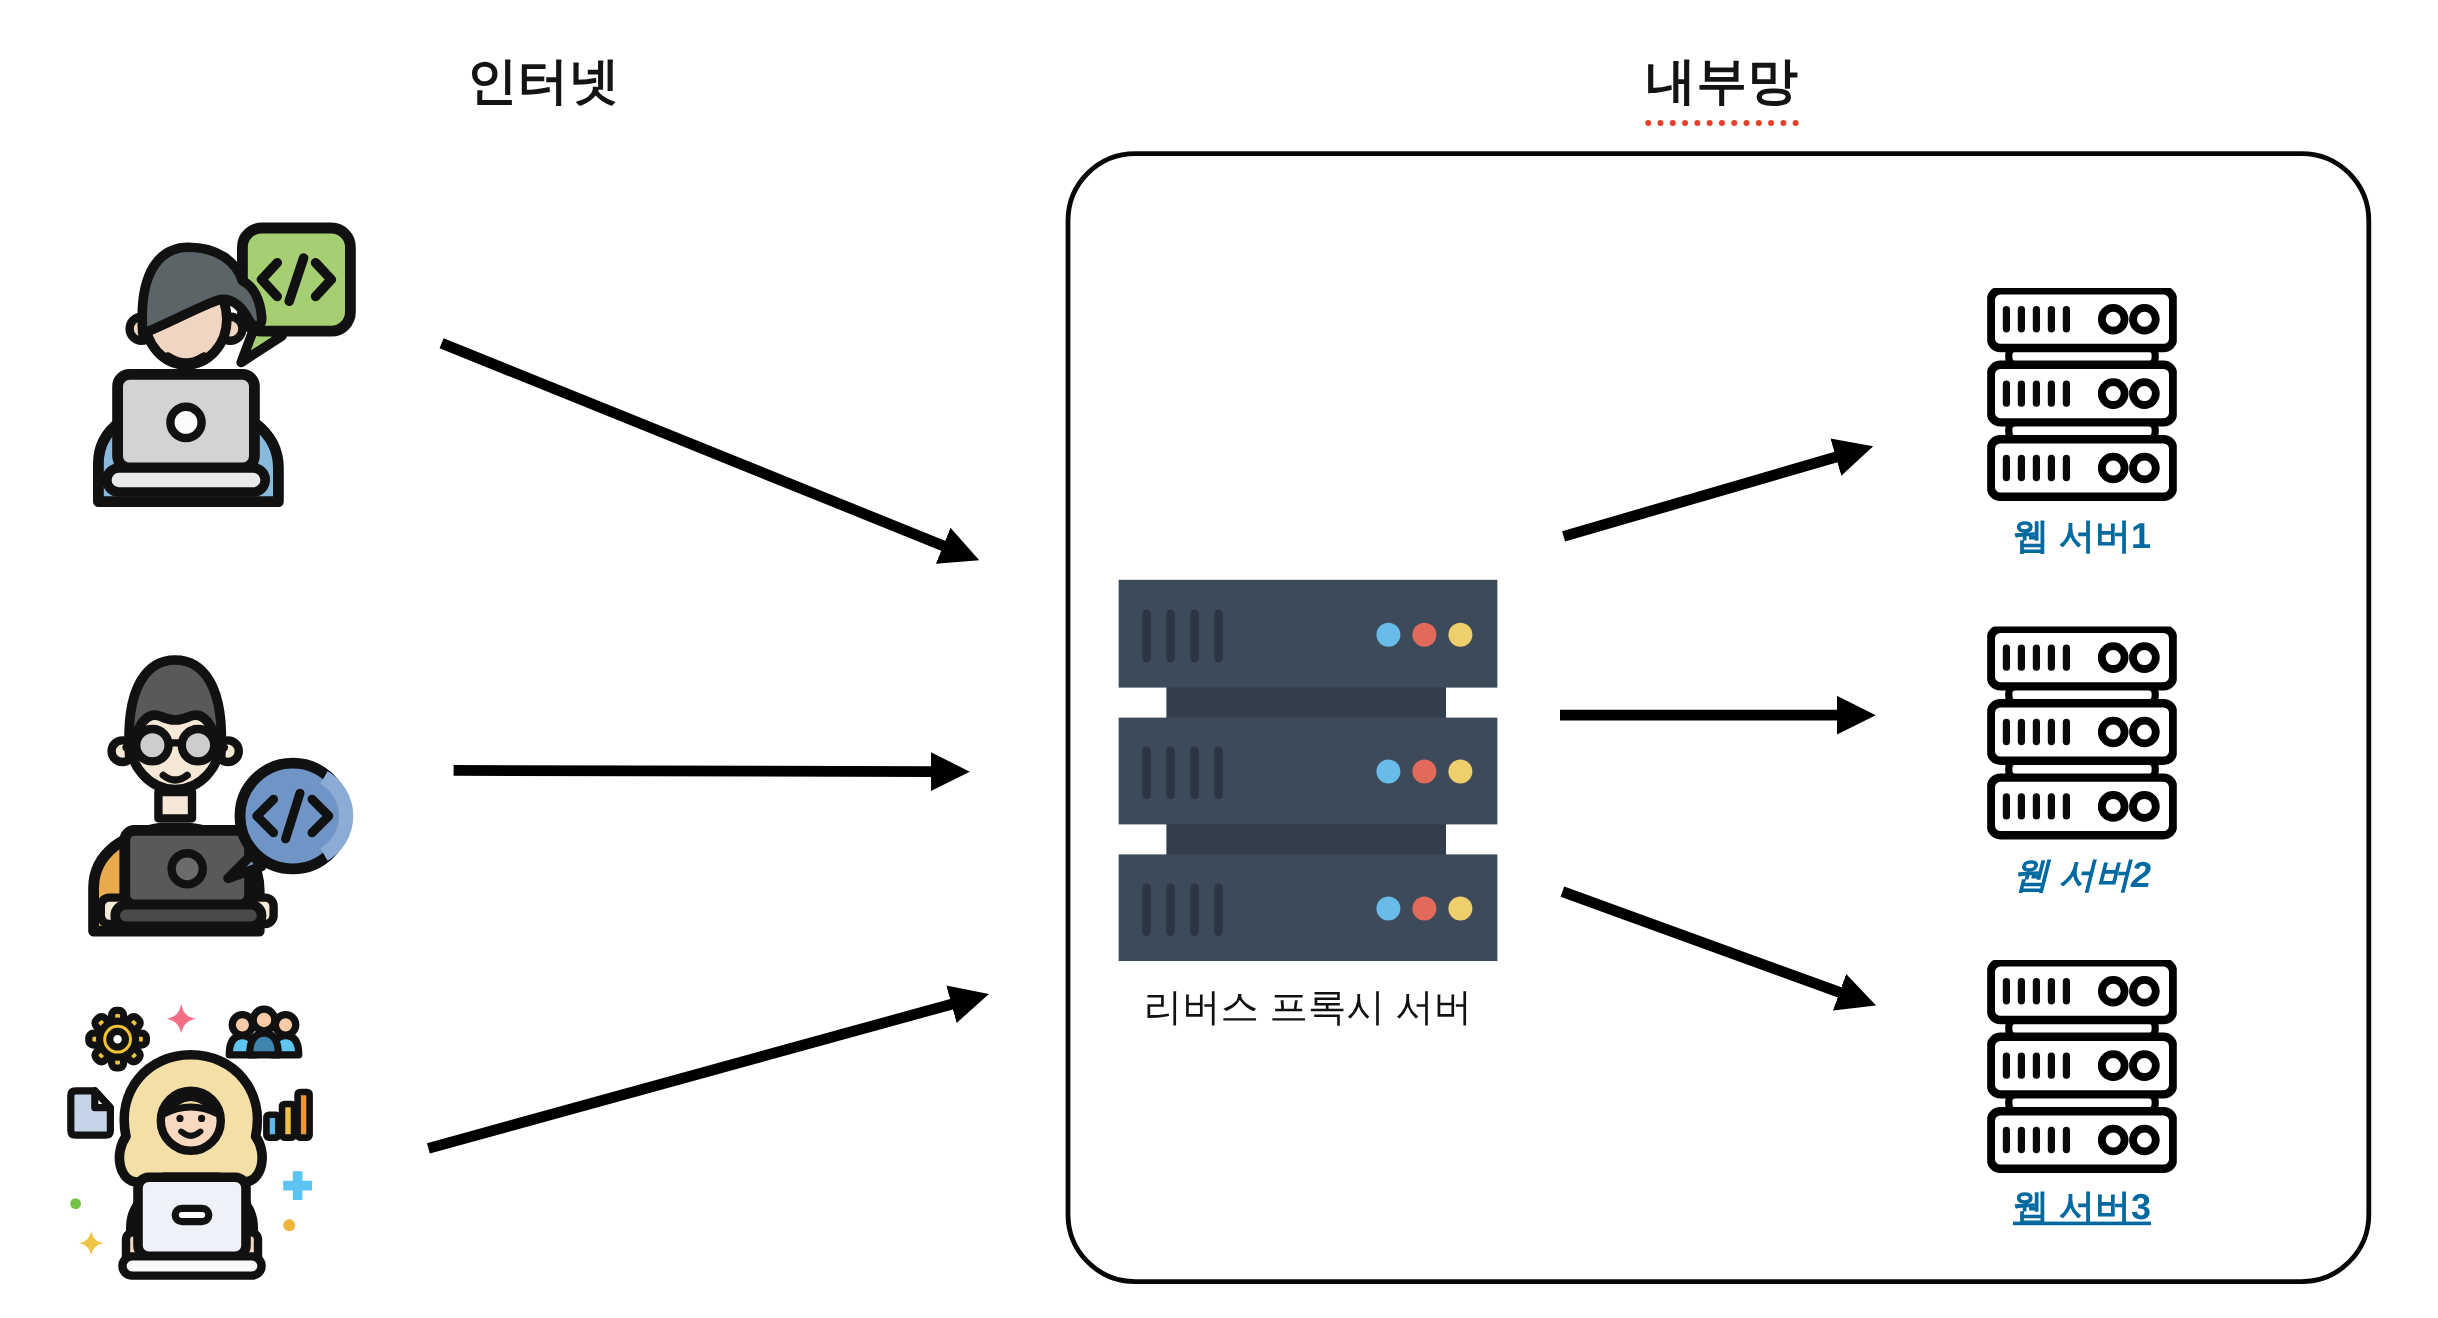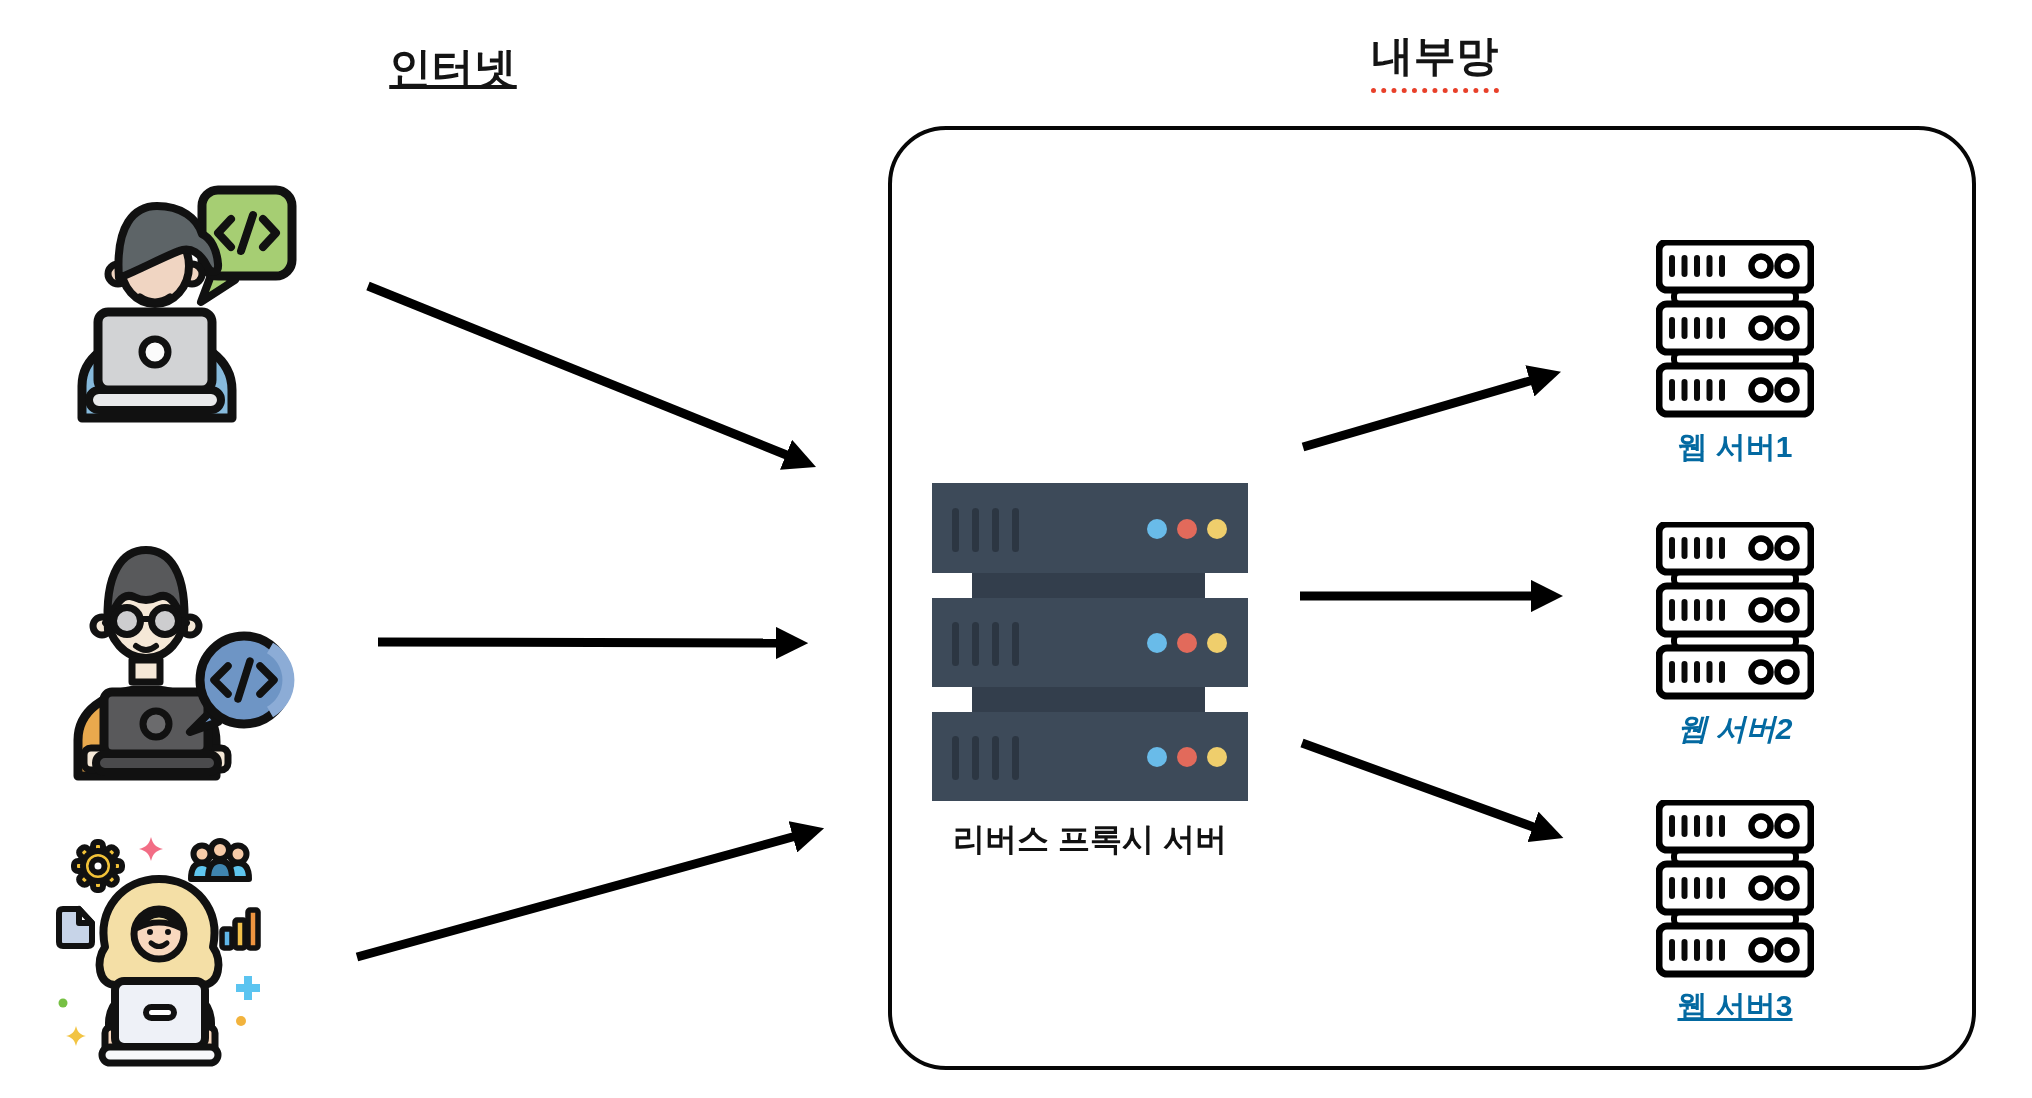--- a/index.html
+++ b/index.html
@@ -2,49 +2,49 @@
 <html><head>
 <meta charset="utf-8">
 <style>
   html,body{margin:0;padding:0;background:#ffffff;}
   .canvas{
     position:relative;width:2032px;height:1098px;background:#ffffff;
     font-family:"Liberation Sans","DejaVu Sans",sans-serif;overflow:hidden;
   }
   .zone-title{
     position:absolute;font-size:42px;font-weight:800;color:#141414;
-    text-align:center;letter-spacing:.5px;white-space:nowrap;text-decoration:underline;
+    text-align:center;letter-spacing:.5px;white-space:nowrap;
   }
   .underline-red{display:inline-block;border-bottom:5px dotted #E8402A;padding-bottom:4px;}
   .internal-box{
     position:absolute;left:888px;top:126px;width:1080px;height:936px;
     border:4px solid #060606;border-radius:58px;background:transparent;
   }
   .abs{position:absolute;}
   .proxy-label{
     position:absolute;left:872px;top:818px;width:436px;text-align:center;
-    font-size:32px;font-weight:700;color:#111;white-space:nowrap;
+    font-size:32px;font-weight:400;color:#111;white-space:nowrap;
   }
   .ws-label{
     position:absolute;width:158px;text-align:center;font-size:30px;
     font-weight:800;color:#0369a1;white-space:nowrap;
   }
   svg .ln{stroke:#111;stroke-linecap:round;stroke-linejoin:round;fill:none;}
   
   .px-body{fill:#3D4A59;} .px-conn{fill:#333E4C;} .px-slot{fill:#2C3642;}
   .wsu{fill:#ffffff;stroke:#000;stroke-width:7px;}
   .wsc{fill:#ffffff;stroke:#000;stroke-width:6px;}
 </style>
 </head>
 <body>
 
 <div class="canvas">
 
   <div class="zone-title" style="left:303px;top:40px;width:300px;">인터넷</div>
-  <div class="zone-title" style="left:1285px;top:28px;width:300px;">
+  <div class="zone-title" style="left:1285px;top:40px;width:300px;">
     <span class="underline-red">내부망</span>
   </div>
 
   <div class="internal-box"></div>
 
   <svg class="abs" style="left:0;top:0;" width="2032" height="1098" viewBox="0 0 2032 1098">
     <defs>
       <marker id="ah" viewBox="0 0 10 10" refX="1" refY="5" markerWidth="3.6" markerHeight="3.6" orient="auto">
         <path d="M0,0 L10,5 L0,10 Z" fill="#000"></path>
       </marker>

